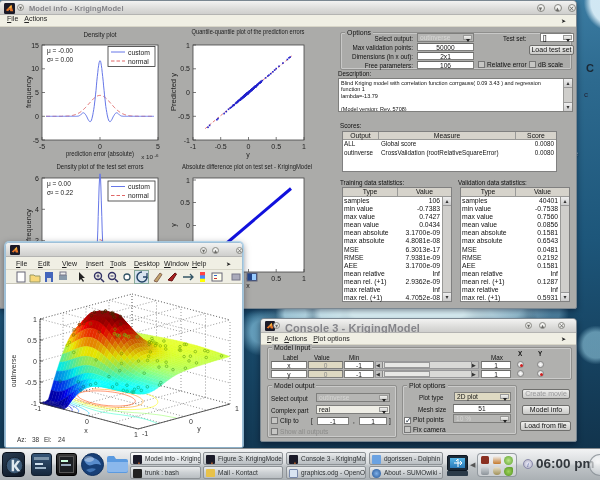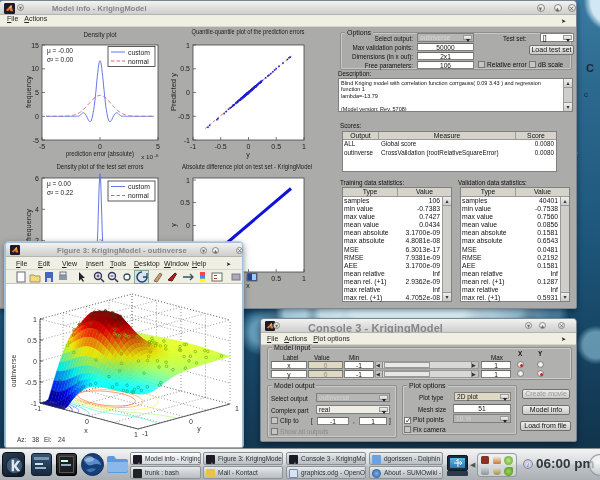--- a/index.html
+++ b/index.html
@@ -10,21 +10,21 @@
   radial-gradient(circle 24px at 330px 313px, rgba(190,230,245,0.9) 0 40%, rgba(190,230,245,0) 75%),
   radial-gradient(circle 26px at 295px 314px, rgba(175,222,240,0.85) 0 40%, rgba(175,222,240,0) 75%),
   radial-gradient(circle 32px at 262px 332px, rgba(130,190,218,0.7) 0 35%, rgba(130,190,218,0) 75%),
   radial-gradient(circle 45px at 505px 302px, rgba(140,195,222,0.7) 0 40%, rgba(140,195,222,0) 75%),
   radial-gradient(circle 28px at 548px 313px, rgba(120,175,205,0.55) 0 40%, rgba(120,175,205,0) 75%),
   radial-gradient(circle 90px at 380px 360px, rgba(110,180,210,0.5) 0 40%, rgba(110,180,210,0) 80%),
   linear-gradient(175deg,#4386ad 0%,#2d6a8f 25%,#1d567a 55%,#153f5c 80%,#102f46 100%);}
 .win{position:absolute;border:1px solid #7a8791;border-radius:4px 4px 2px 2px;box-shadow:0 2px 6px rgba(0,0,20,0.45);}
 .tbar{position:absolute;left:0;top:0;right:0;height:14px;border-radius:3px 3px 0 0;
  background:linear-gradient(#f3f3f2,#dcdcda 60%,#cfcfcd);border-bottom:1px solid #b4b4b2;}
-.ttext{position:absolute;top:2.5px;font-size:7.5px;font-weight:bold;color:#85858a;letter-spacing:0.1px;margin-left:23px;}
+.ttext{position:absolute;top:2.5px;font-size:7.5px;font-weight:bold;color:#85858a;letter-spacing:0.1px;}
 .mbar{position:absolute;left:0;right:0;height:12px;background:#f0efe4;border-bottom:1px solid #d8d6c8;font-size:7px;color:#222;}
 .mbar span{margin-right:6px;}
 .mitem u{text-decoration:underline;}
 .gbox{position:absolute;border:1px solid #8f8f8d;border-radius:2px;box-shadow:inset 0 0 0 1px rgba(255,255,255,0.35);}
 .glab{position:absolute;top:-4px;left:4px;background:#ababa9;font-size:7px;color:#111;padding:0 2px;}
 .lab{position:absolute;font-size:6.3px;color:#111;white-space:nowrap;}
 .field{position:absolute;background:#fff;border:1px solid #7f7f7d;border-top-color:#6a6a68;font-size:6.6px;color:#111;text-align:center;}
 .combo{position:absolute;border:1px solid #7f7f7d;font-size:6.6px;color:#111;padding-left:2px;}
 .combo .arr{position:absolute;right:1px;top:1px;bottom:1px;width:9px;background:linear-gradient(#f2f2f0,#cfcfcd);border:1px solid #9a9a98;}
 .combo .arr:after{content:"";position:absolute;left:2px;top:3px;border-left:2.5px solid transparent;border-right:2.5px solid transparent;border-top:3.5px solid #222;}
@@ -573,21 +573,20 @@
       <div class="scr" style="top:9px;"></div>
     </div>
   </div>
 <div class="win" style="left:5px;top:242px;width:238px;height:205px;background:#fff;border:1px solid #9fc0d8;box-shadow:0 0 0 1px rgba(170,210,235,0.8),0 2px 7px rgba(0,0,20,0.5);">
     <div class="tbar" style="height:14px;"></div>
     <svg style="position:absolute;left:4px;top:1.5px;" width="10" height="10" viewBox="0 0 12 12">
       <rect width="12" height="12" rx="1.5" fill="#1a1a28"></rect>
       <path d="M2 8 L5 5 L6.5 6.5 L8 2 L10 9 L7 9 L6 7 L4.5 9 Z" fill="#e8762a"></path>
       <path d="M5 5 L8 2 L8.6 4.4 L6.5 6.5 Z" fill="#f5b13e"></path>
     </svg>
-    <div class="ttext" style="left:28px;font-size:7.5px;">Figure 3: KrigingModel - outinverse</div>
     <div style="position:absolute;left:194px;top:4px;width:7px;height:7px;border:1px solid #8a8a85;border-radius:50%;background:radial-gradient(circle at 50% 35%,#fbfbfa,#d8d8d4);color:#6a6a66;font-size:6.2px;line-height:6px;text-align:center;">▾</div>
     <div style="position:absolute;left:206px;top:4px;width:7px;height:7px;border:1px solid #8a8a85;border-radius:50%;background:radial-gradient(circle at 50% 35%,#fbfbfa,#d8d8d4);color:#6a6a66;font-size:6.2px;line-height:6px;text-align:center;">▴</div>
     <div style="position:absolute;left:230px;top:4px;width:7px;height:7px;border:1px solid #8a8a85;border-radius:50%;background:radial-gradient(circle at 50% 35%,#fbfbfa,#d8d8d4);color:#6a6a66;font-size:6.2px;line-height:6px;text-align:center;">✕</div>
     <div class="mbar" style="top:14px;height:13px;font-size:7px;">
       <span class="mitem" style="position:absolute;left:10px;top:2.5px;"><u>F</u>ile</span>
       <span class="mitem" style="position:absolute;left:32px;top:2.5px;"><u>E</u>dit</span>
       <span class="mitem" style="position:absolute;left:56px;top:2.5px;"><u>V</u>iew</span>
       <span class="mitem" style="position:absolute;left:80px;top:2.5px;"><u>I</u>nsert</span>
       <span class="mitem" style="position:absolute;left:104px;top:2.5px;"><u>T</u>ools</span>
       <span class="mitem" style="position:absolute;left:128px;top:2.5px;"><u>D</u>esktop</span>

